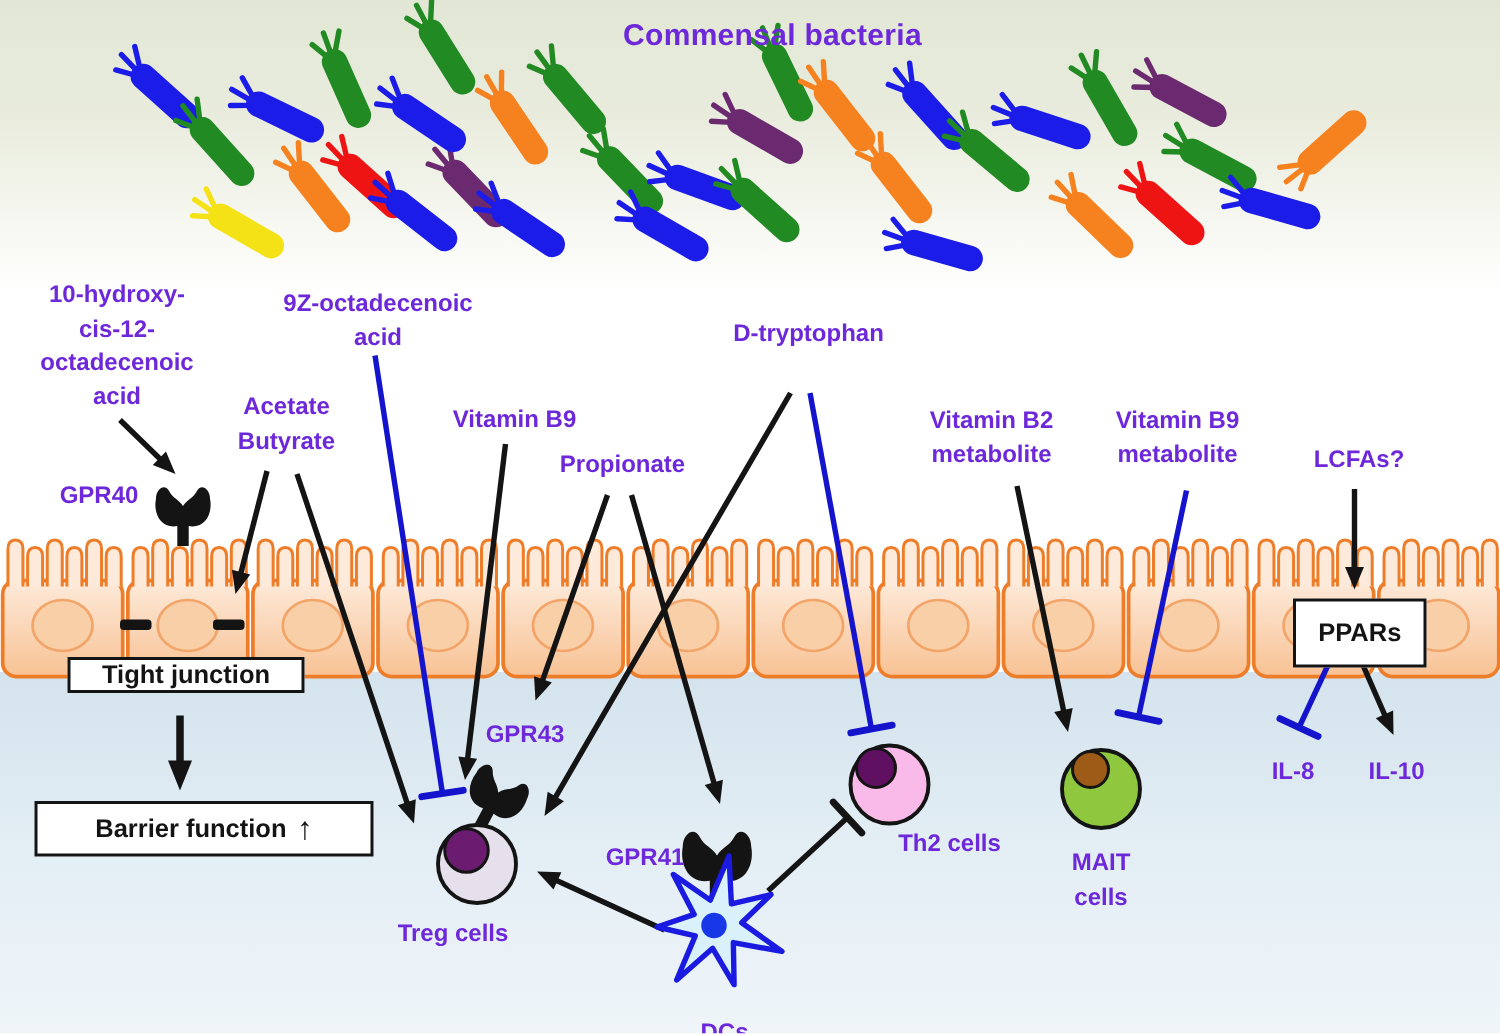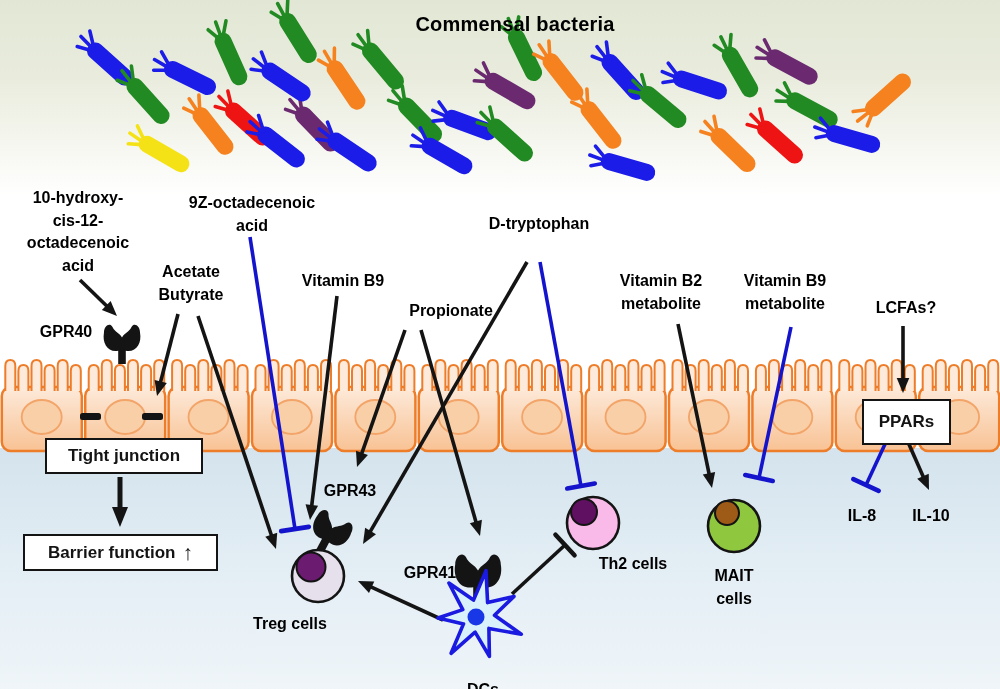--- a/index.html
+++ b/index.html
@@ -3,21 +3,21 @@
 <meta charset="utf-8">
 <style>
   html,body{margin:0;padding:0;background:#fff;}
   #canvas{position:relative;width:1000px;height:689px;overflow:hidden;background:#fff;
           font-family:"Liberation Sans",sans-serif;}
   .band-top{position:absolute;left:0;top:0;width:1000px;height:196px;z-index:1;
             background:linear-gradient(180deg,#e2e7d5 0%,#e9ecdd 40%,#f7f8f2 78%,#ffffff 100%);}
   .band-bottom{position:absolute;left:0;top:448px;width:1000px;height:241px;z-index:1;
             background:linear-gradient(180deg,#d4e3ed 0%,#e2edf4 45%,#eff5f9 100%);}
   #fig{position:absolute;left:0;top:0;z-index:3;}
-  .lbl{position:absolute;transform:translate(-50%,-50%);color:#000000;font-weight:700;
+  .lbl{position:absolute;transform:translate(-50%,-50%);color:#6d28d9;font-weight:700;
        font-size:16px;line-height:1.42;text-align:center;white-space:nowrap;z-index:5;}
   .lbl span{display:block;}
   .title{font-size:20px;letter-spacing:0.2px;}
   .box{position:absolute;background:#fff;border:2.5px solid #141414;display:flex;
        align-items:center;justify-content:center;font-weight:700;font-size:17px;
        color:#141414;z-index:5;box-sizing:border-box;}
   .up-arrow{font-size:21px;margin-left:7px;line-height:1;}
 </style>
 </head>
 <body>
@@ -314,21 +314,21 @@
       <span>9Z-octadecenoic</span>
     <span>acid</span>
   </div>
   <div class="lbl" style="left:191px;top:284px;">
     <span>Acetate</span>
       <span>Butyrate</span>
   </div>
   <div class="lbl" style="left:343px;top:281px;">
     <span>Vitamin B9</span>
   </div>
-  <div class="lbl" style="left:415px;top:311px;margin-left:36px;">
+  <div class="lbl" style="left:415px;top:311px;">
     <span>Propionate</span>
   </div>
   <div class="lbl" style="left:539px;top:224px;">
     <span>D-tryptophan</span>
   </div>
   <div class="lbl" style="left:661px;top:293px;">
     <span>Vitamin B2</span>
       <span>metabolite</span>
   </div>
   <div class="lbl" style="left:785px;top:293px;">
@@ -342,43 +342,43 @@
   <div class="lbl" style="left:66px;top:332px;">
     <span>GPR40</span>
   </div>
   <div class="lbl" style="left:350px;top:491px;">
     <span>GPR43</span>
   </div>
   <div class="lbl" style="left:430px;top:573px;">
     <span>GPR41</span>
   </div>
 
-  <div class="lbl" style="left:290px;top:624px;">
+  <div class="lbl" style="left:302px;top:624px;">
     <span>Treg cells</span>
   </div>
   <div class="lbl" style="left:483px;top:690px;text-align:right;">
     <span>DCs</span>
   </div>
   <div class="lbl" style="left:633px;top:564px;">
     <span>Th2 cells</span>
   </div>
   <div class="lbl" style="left:734px;top:588px;">
     <span>MAIT</span>
       <span>cells</span>
   </div>
   <div class="lbl" style="left:862px;top:516px;">
     <span>IL-8</span>
   </div>
   <div class="lbl" style="left:931px;top:516px;text-align:right;">
     <span>IL-10</span>
   </div>
 
-  <div class="box" style="left:45px;top:438px;width:158px;height:36px;">
+  <div class="box" style="left:45px;top:438px;width:158px;height:24px;">
     <span>Tight junction</span>
   </div>
-  <div class="box" style="left:23px;top:534px;width:195px;height:37px;">
+  <div class="box" style="left:23px;top:534px;width:226px;height:37px;">
     <span>Barrier function</span>
     <span class="up-arrow">↑</span>
   </div>
   <div class="box" style="left:862px;top:399px;width:89px;height:46px;">
     <span>PPARs</span>
   </div>
 </div>
 
 </body></html>

